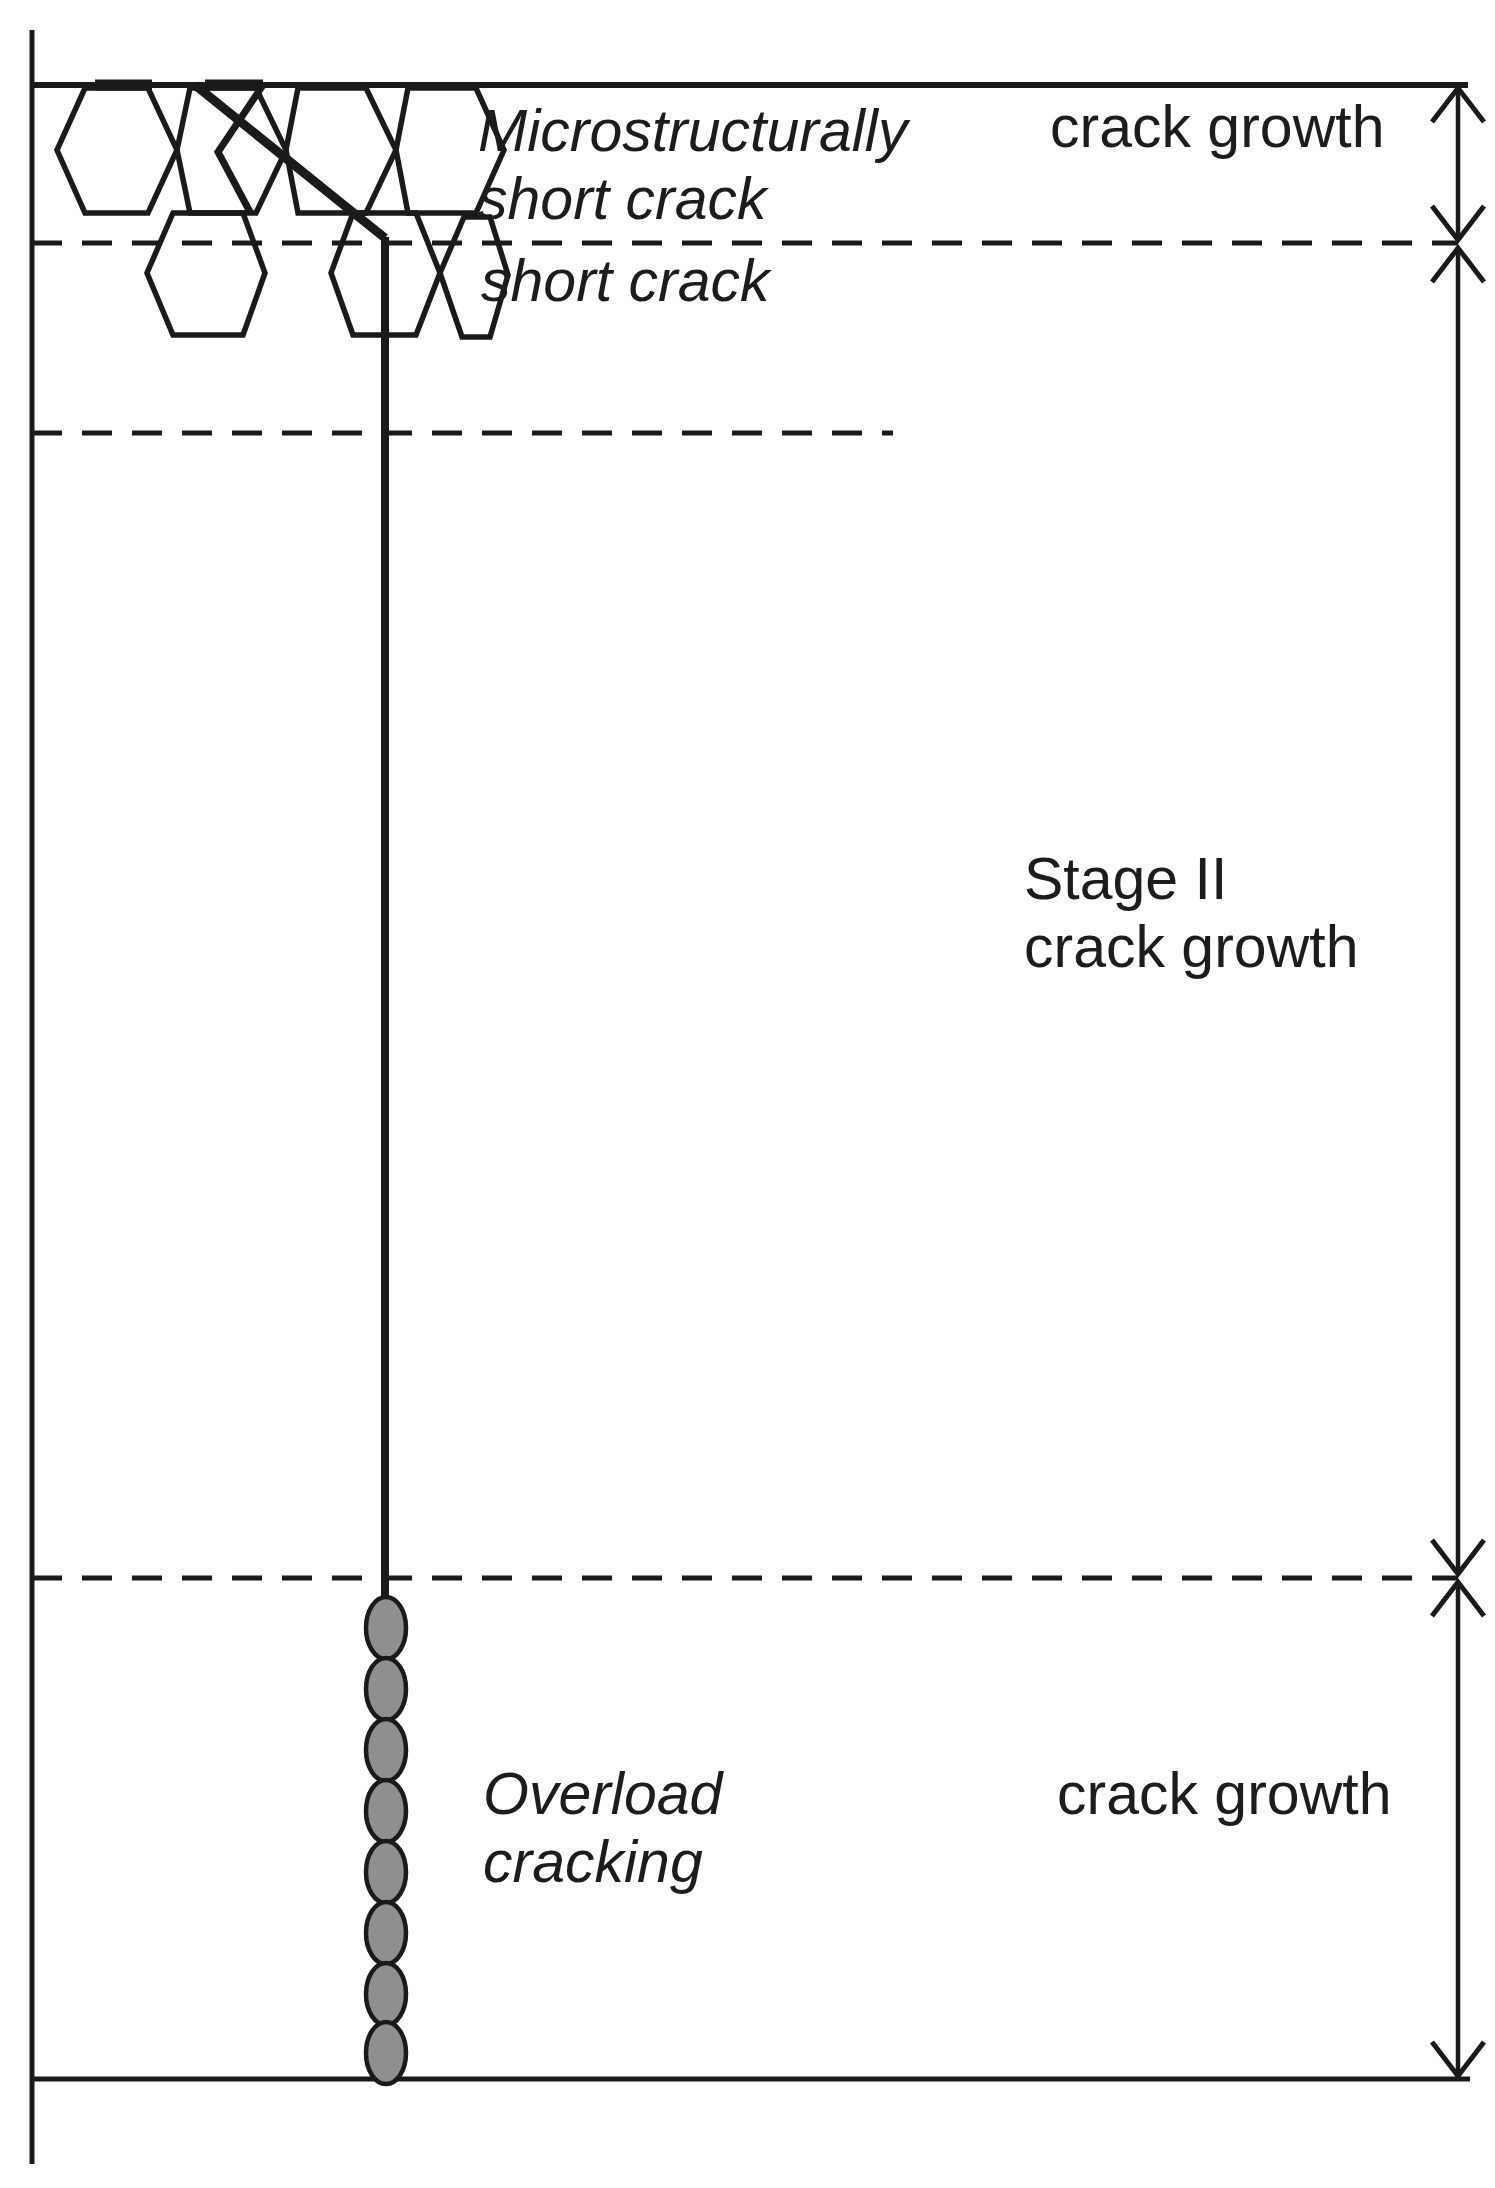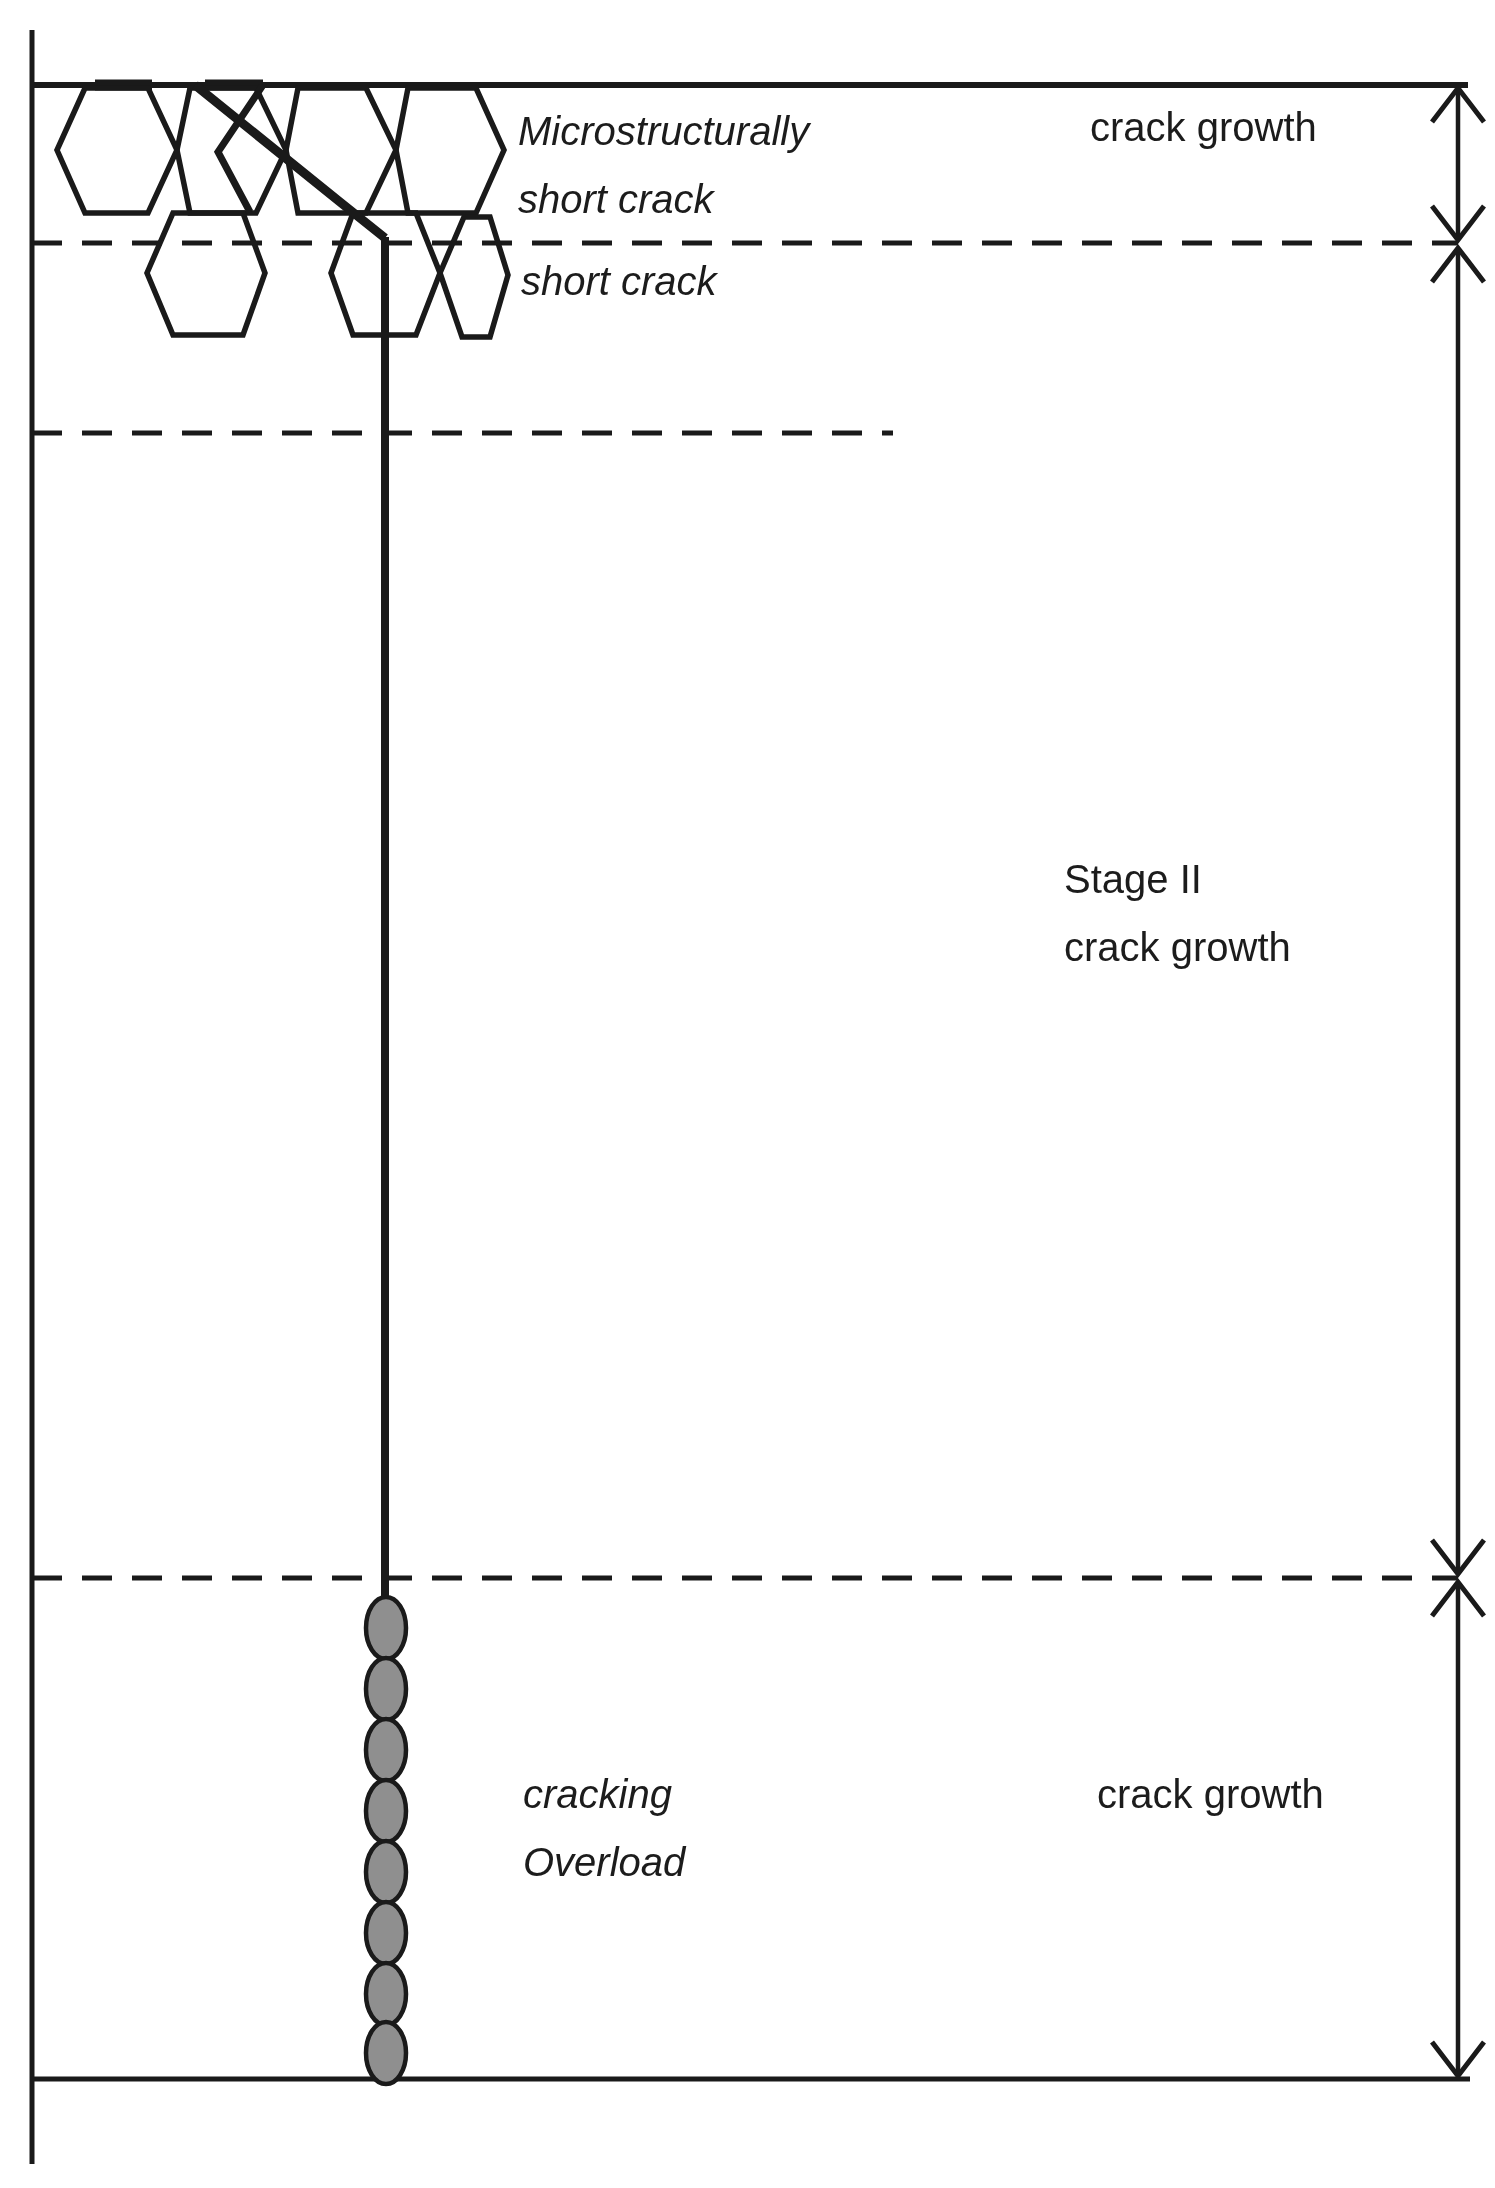--- a/index.html
+++ b/index.html
@@ -7,24 +7,23 @@
     width:1495px;height:2188px;position:relative;
     background:var(--bg,#ffffff);
     font-family:"Liberation Sans","DejaVu Sans",sans-serif;
     overflow:hidden;
   }
   .stage-canvas{position:absolute;left:0;top:0;width:1495px;height:2188px;}
   .stroke-line{stroke:var(--line-color,#1a1a1a);fill:none;}
   .void-ellipse{fill:var(--void-fill,#8f8f8f);stroke:var(--line-color,#1a1a1a);}
   .label{
     position:absolute;
-    font-size:40px;line-height:68px;
+    font-size:59px;line-height:68px;
     color:var(--text-color,#1c1c1c);
     white-space:nowrap;
-    margin-left:40px;
   }
   .label.italic{font-style:italic;}
   .label div{pointer-events:none;}
 </style>
 </head>
 <body style="--bg: #ffffff; --line-color: #1a1a1a; --text-color: #1c1c1c; --void-fill: #8f8f8f;">
 
 <svg class="stage-canvas" viewBox="0 0 1495 2188" xmlns="http://www.w3.org/2000/svg">
 
   <line class="stroke-line" x1="32" y1="30" x2="32" y2="2164" stroke-width="5"></line>
@@ -82,22 +81,22 @@
 <div class="label italic" style="left:478px;top:97px">
   <div>Microstructurally</div>
   <div>short crack</div>
 </div>
 
 <div class="label italic" style="left:481px;top:247px">
   <div>short crack</div>
 </div>
 
 <div class="label italic" style="left:483px;top:1760px">
+  <div>Overload</div>
   <div>cracking</div>
-  <div>Overload</div>
 </div>
 
 <div class="label" style="left:1050px;top:93px">
   <div>crack growth</div>
 </div>
 
 <div class="label" style="left:1024px;top:845px">
   <div>Stage II</div>
   <div>crack growth</div>
 </div>

